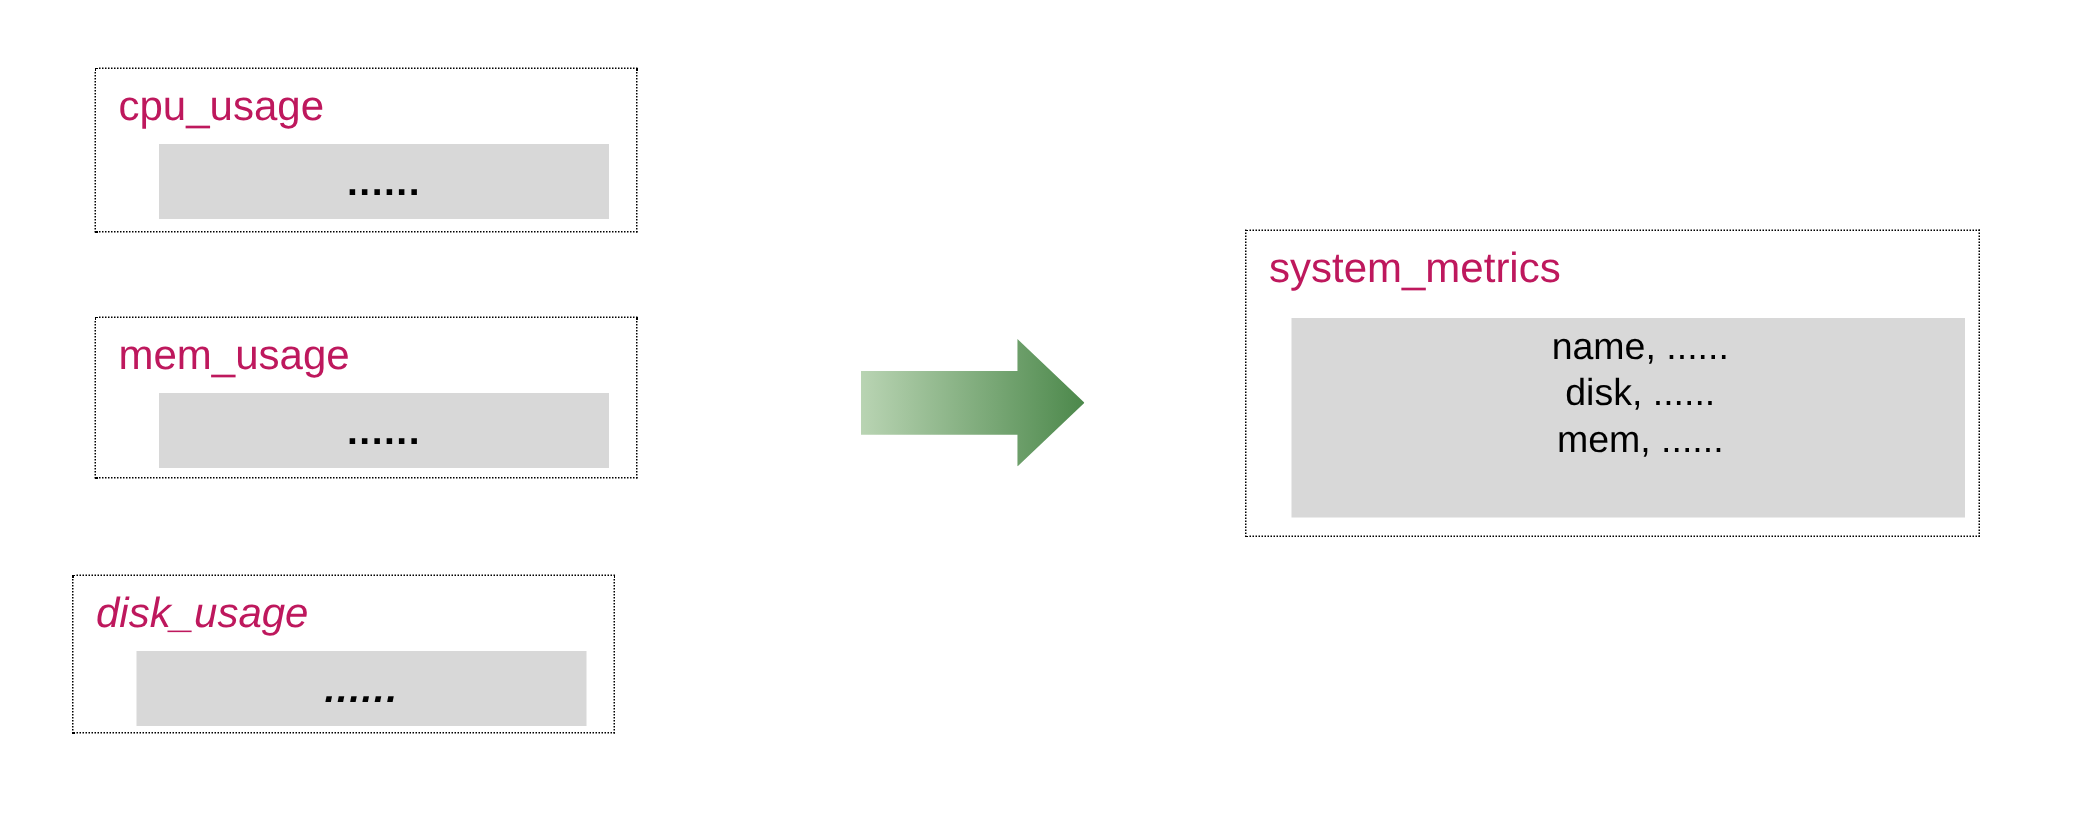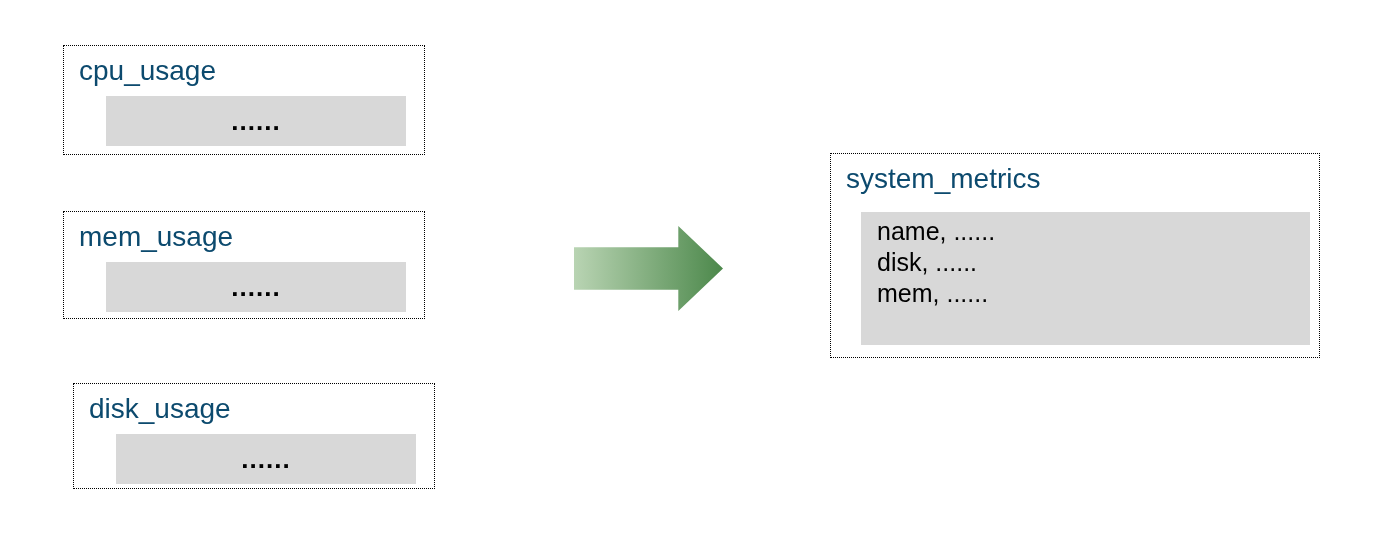--- a/index.html
+++ b/index.html
@@ -16,30 +16,30 @@
     overflow: hidden;
   }
   .dotted-box {
     position: absolute;
     border: 1.5px dotted #000000;
     background: #ffffff;
     box-sizing: border-box;
   }
   .box-small-1 { left: 63px;  top: 45px;  width: 362px; height: 110px; }
   .box-small-2 { left: 63px;  top: 211px; width: 362px; height: 108px; }
-  .box-small-3 { left: 73px;  top: 383px; width: 362px; height: 106px; }
+  .box-small-3 { left: 48px;  top: 383px; width: 362px; height: 106px; font-style: italic; }
   .box-large   { left: 830px; top: 153px; width: 490px; height: 205px; }
 
   .box-title {
     position: absolute;
     left: 15px;
     top: 9px;
     font-size: 28px;
     line-height: 1.15;
-    color: #0c4a6e;
+    color: #be185d;
     white-space: nowrap;
   }
   .gray-bar {
     position: absolute;
     left: 42px;
     top: 50px;
     width: 300px;
     height: 50px;
     background: var(--box-fill, #d8d8d8);
     display: flex;
@@ -60,20 +60,21 @@
     height: 133px;
     background: var(--box-fill, #d8d8d8);
     padding: 4px 0 0 16px;
     box-sizing: border-box;
   }
   .field-row {
     font-size: 25px;
     line-height: 31px;
     color: #000000;
     white-space: nowrap;
+    text-align: center;
   }
   .merge-arrow {
     position: absolute;
     left: 574px;
     top: 226px;
     width: 149px;
     height: 85px;
     background: linear-gradient(to right, var(--arrow-start, #b9d4b3), var(--arrow-end, #4c884b));
     clip-path: polygon(0% 25%, 70% 25%, 70% 0%, 100% 50%, 70% 100%, 70% 75%, 0% 75%);
   }

